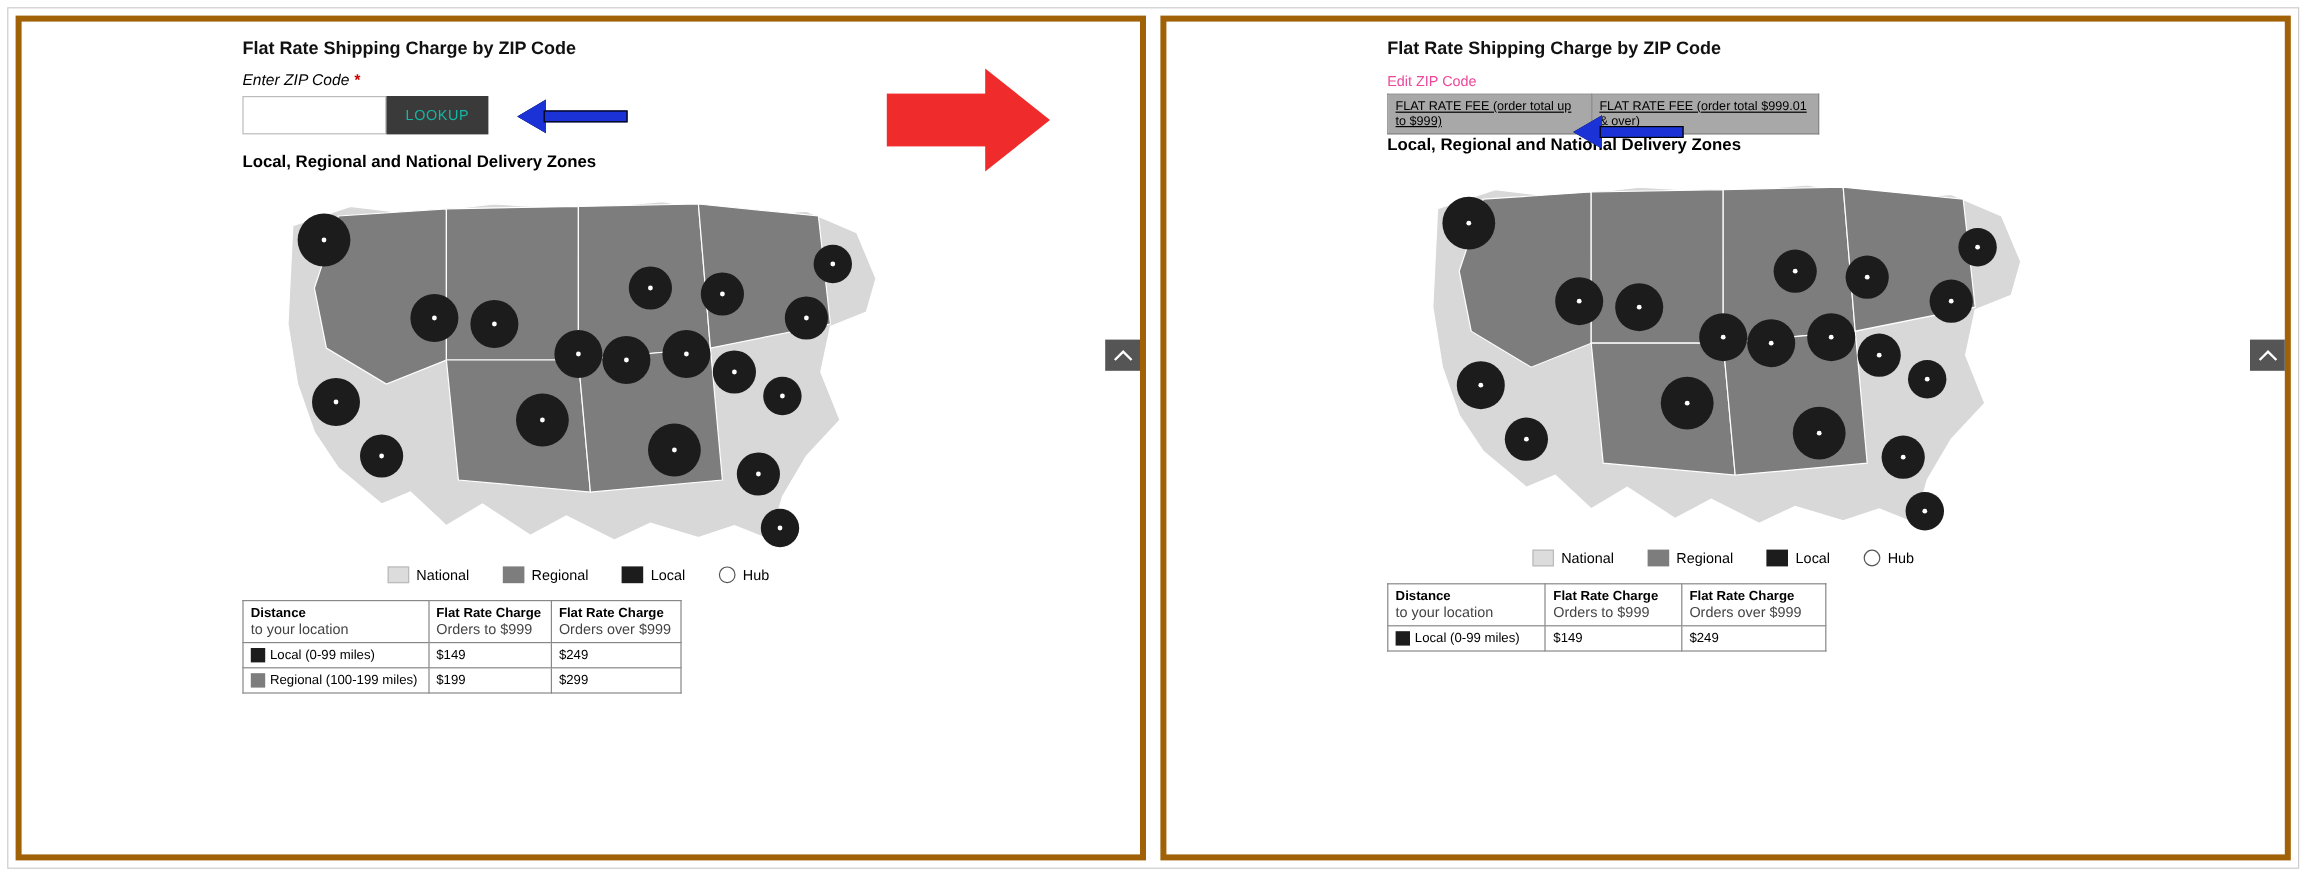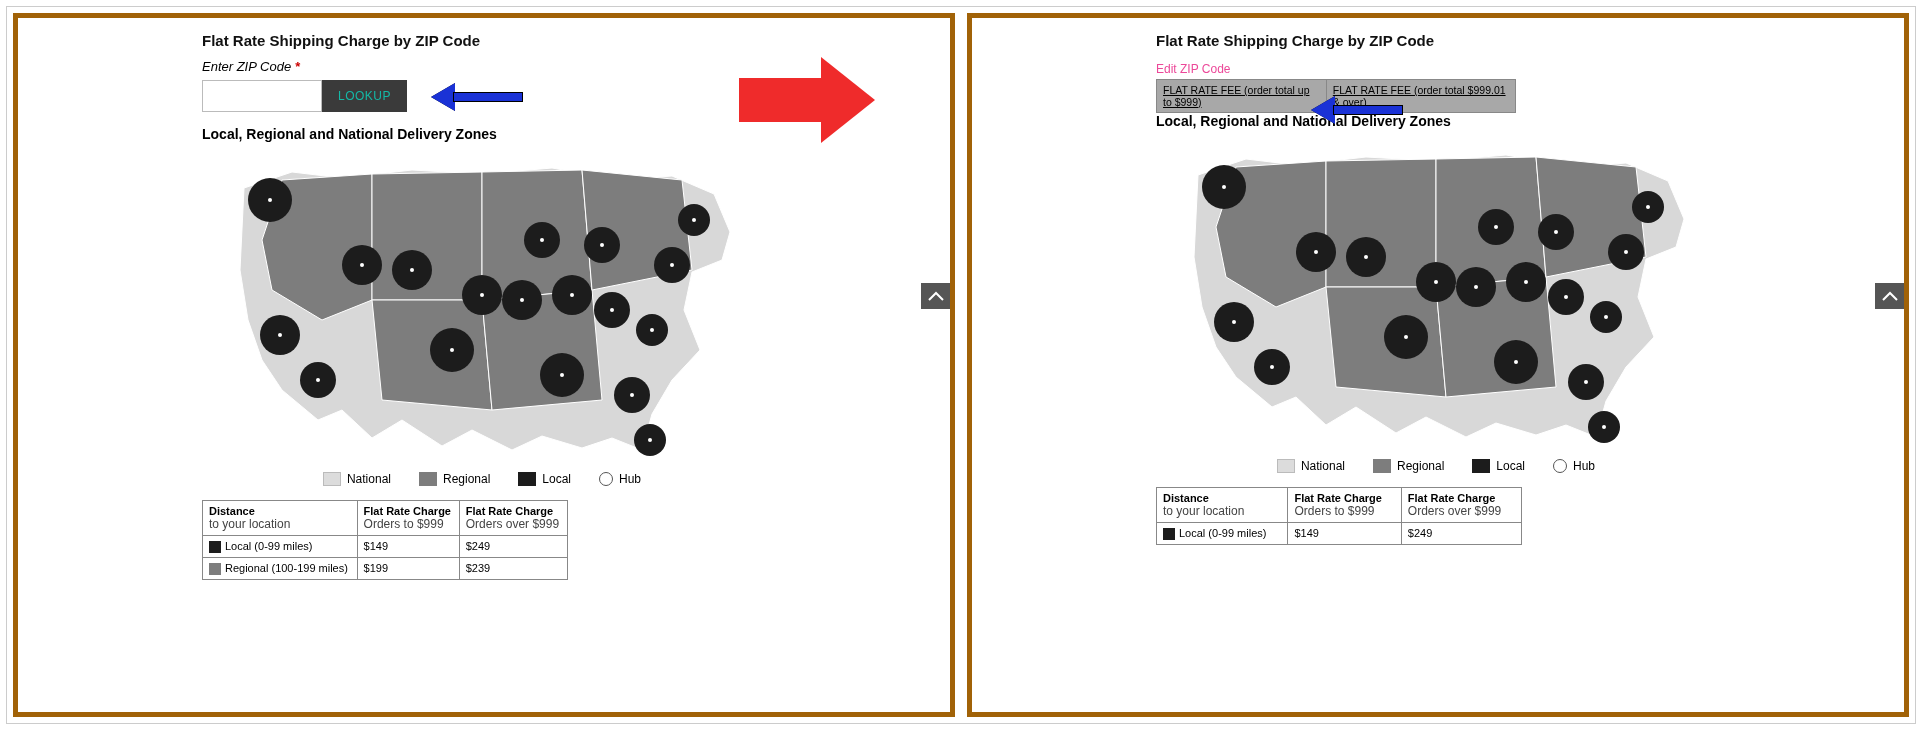--- a/index.html
+++ b/index.html
@@ -262,21 +262,21 @@
           <th><span class="th-title">Flat Rate Charge</span><span class="th-sub">Orders over $999</span></th>
         </tr>
         <tr>
           <td><span class="zone-sw local"></span><span>Local (0-99 miles)</span></td>
           <td>$149</td>
           <td>$249</td>
         </tr>
         <tr>
           <td><span class="zone-sw regional"></span><span>Regional (100-199 miles)</span></td>
           <td>$199</td>
-          <td>$239</td>
+          <td>$299</td>
         </tr>
       </tbody>
         </table>
     </div>
   </div>
 
   <div class="center-arrow">
     <span class="shaft"></span>
       <span class="head"></span>
   </div>

